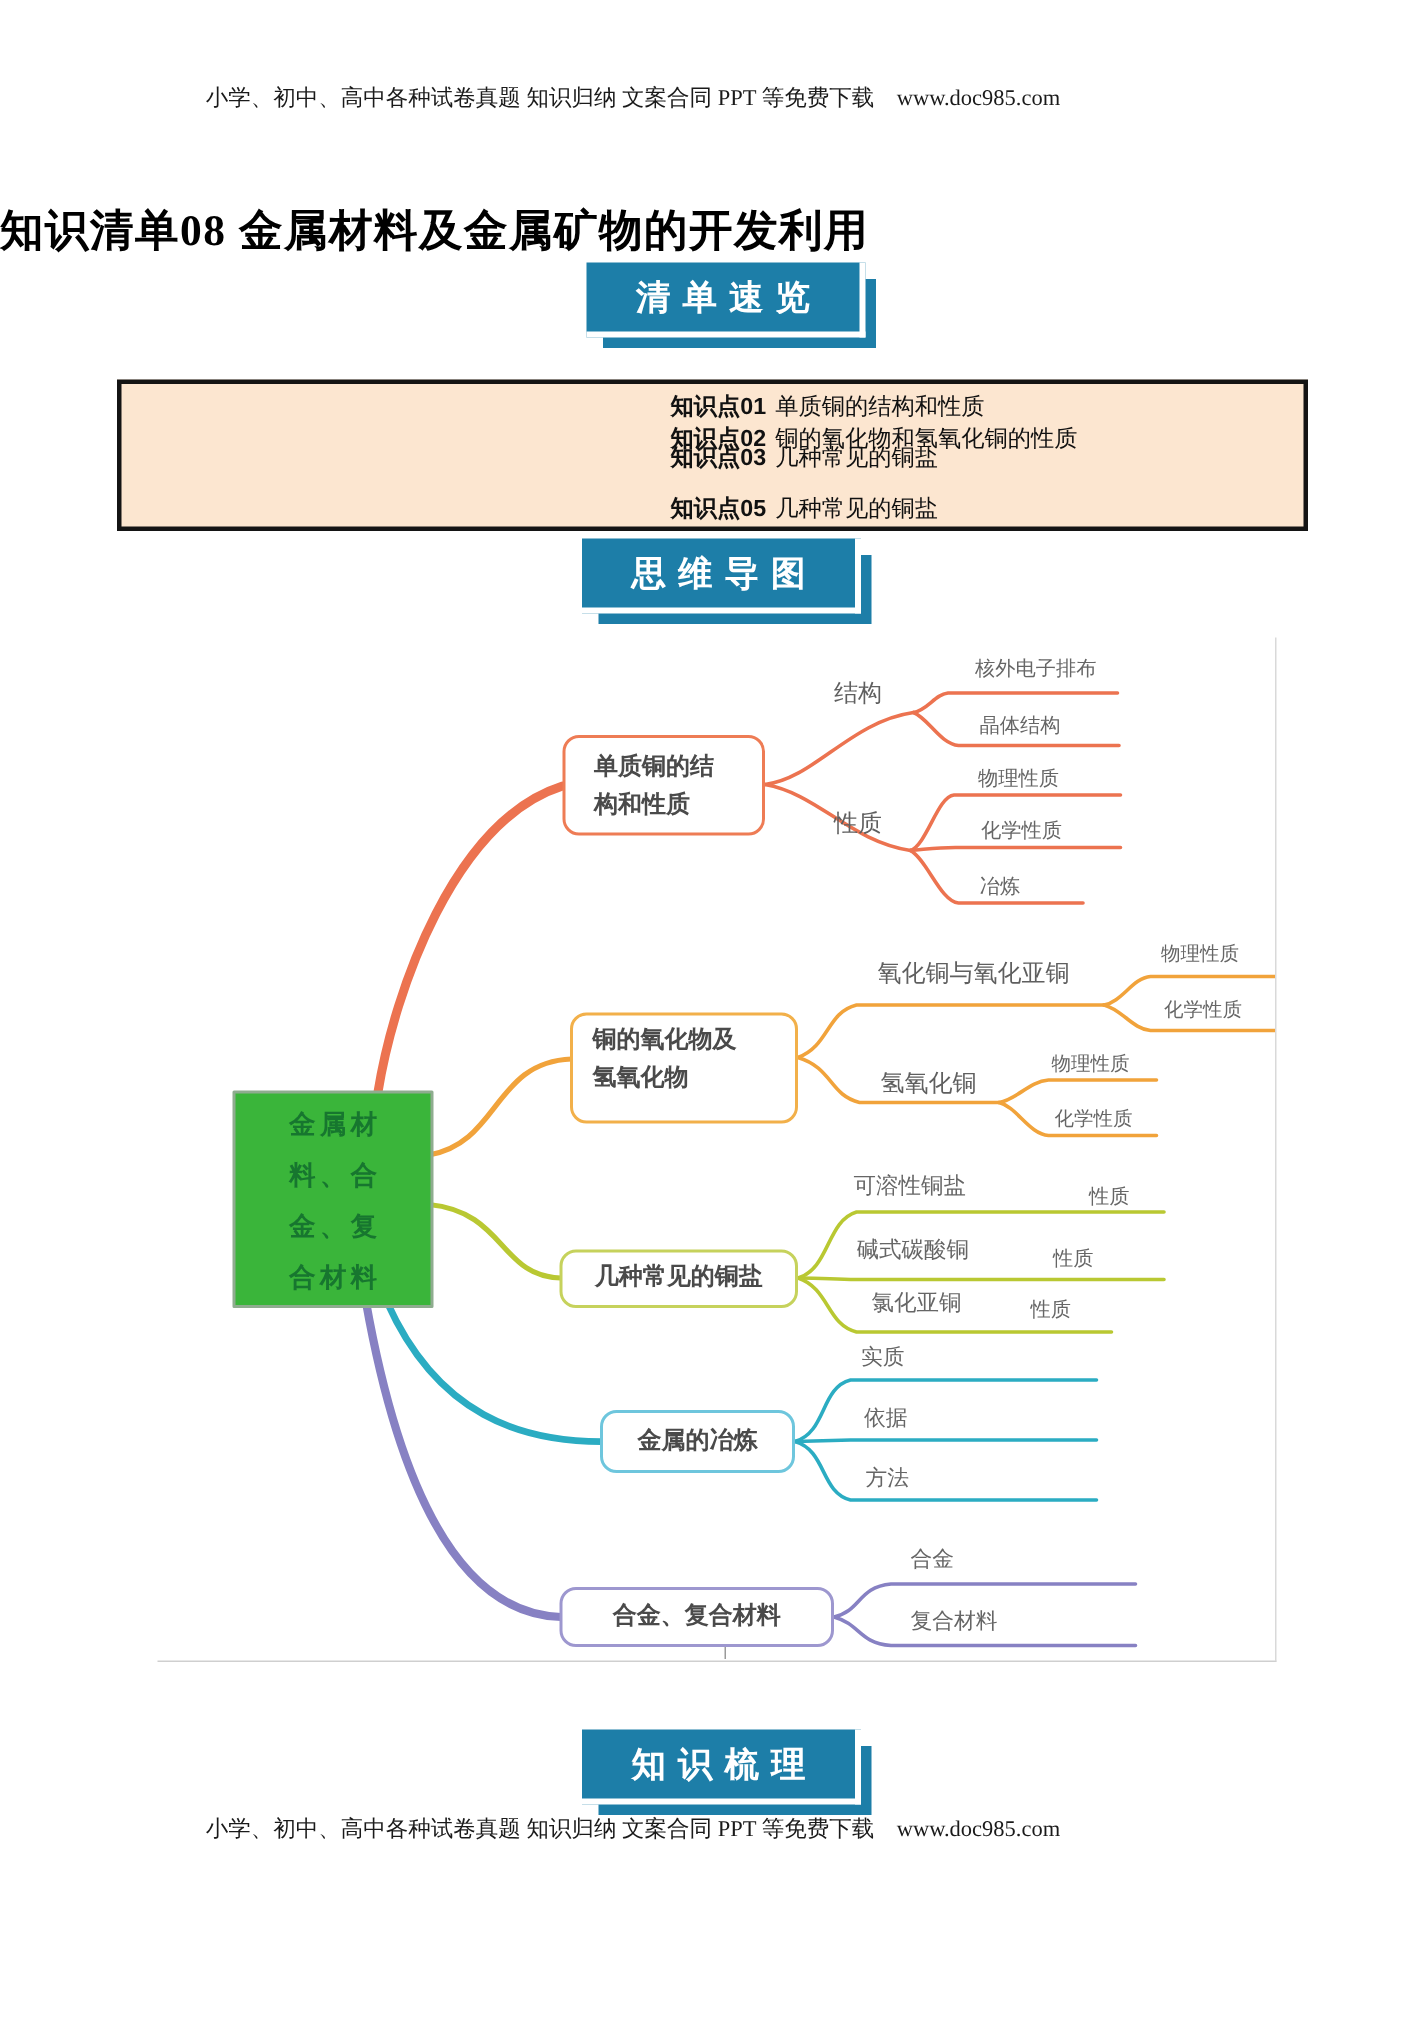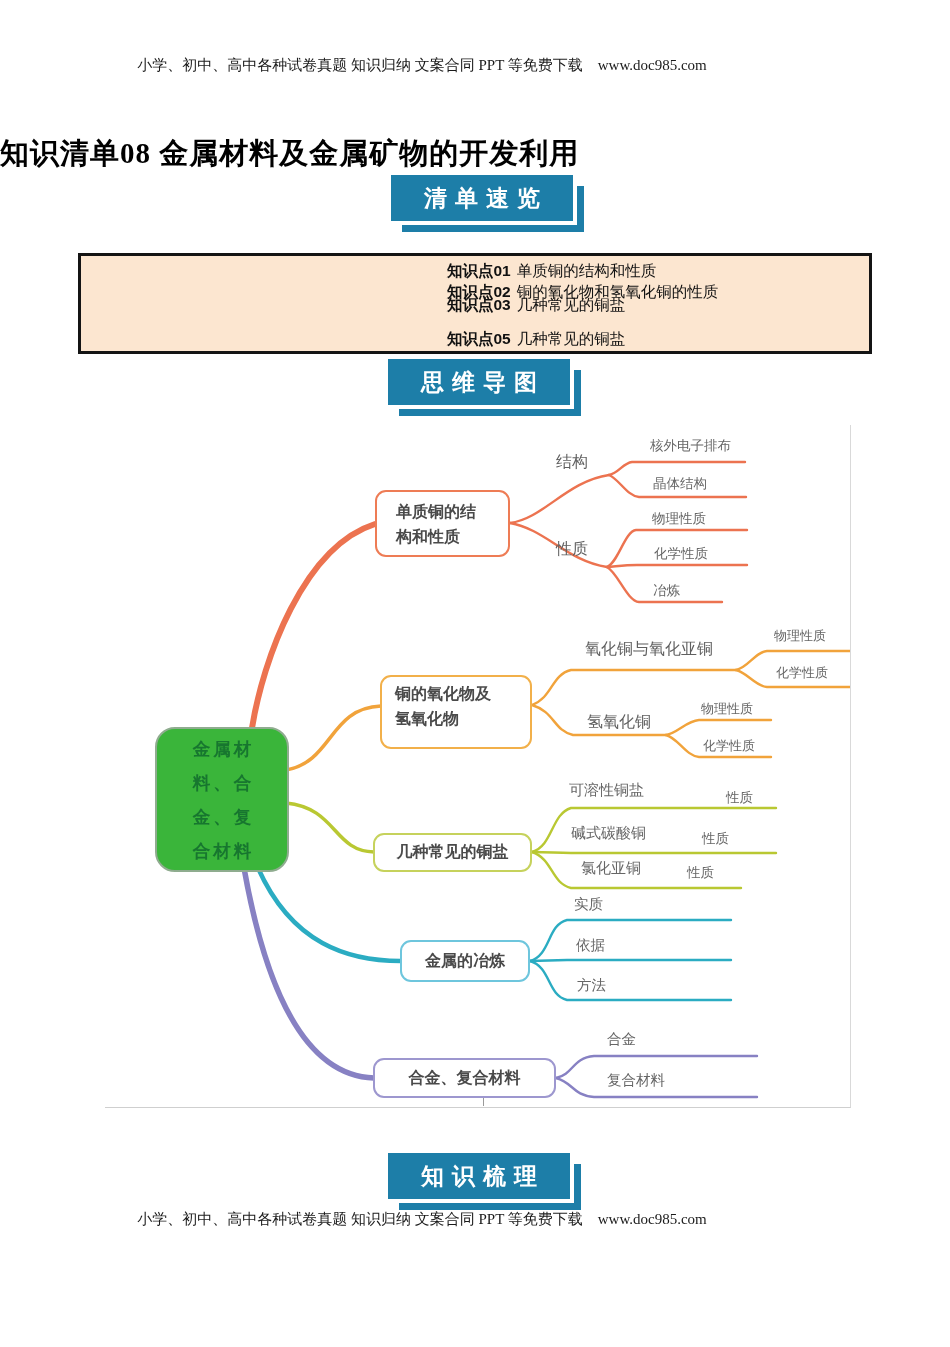--- a/index.html
+++ b/index.html
@@ -32,21 +32,21 @@
   .kp-item{width:422px;font-size:15.5px;color:#111;white-space:nowrap;}
   .kp-item b{font-weight:700;margin-right:6px;}
 
   
   .mindmap{position:absolute;left:105px;top:425px;width:745px;height:682px;background:#fff;
            border-right:1px solid #d9d9d9;border-bottom:1px solid #cfcfcf;}
   .mindmap svg{position:absolute;left:0;top:0;}
   .mm-node{position:absolute;box-sizing:border-box;background:#fff;border-radius:11px;
            color:#4a4a4a;font-weight:700;font-size:16px;line-height:1.55;z-index:2;}
   .mm-center{position:absolute;left:50px;top:302px;width:130px;height:141px;background:#3ab53a;
-             border:2px solid #8fac8f;border-radius:20px;z-index:2;
+             border:2px solid #8fac8f;border-radius:1px;z-index:2;
              display:flex;flex-direction:column;justify-content:center;align-items:center;}
   .mm-center span{display:block;color:#17762f;font-weight:700;font-size:17.5px;line-height:34px;letter-spacing:3px;text-indent:3px;}
   .mm-label{position:absolute;color:#5f5f5f;font-size:16px;white-space:nowrap;z-index:2;}
   .mm-leaf{position:absolute;color:#666;font-size:13.5px;white-space:nowrap;z-index:2;}
 
   #b1-box{left:270px;top:65px;width:135px;height:67px;border:2px solid #ee7c55;padding:8px 0 0 19px;}
   #b1-box .inner{width:88px;}
   #b2-box{left:275px;top:250px;width:152px;height:74px;border:2px solid #f2b04a;padding:5px 0 0 13px;}
   #b2-box .inner{width:100px;}
   #b3-box{left:268px;top:408px;width:159px;height:39px;border:2px solid #c6d25c;

